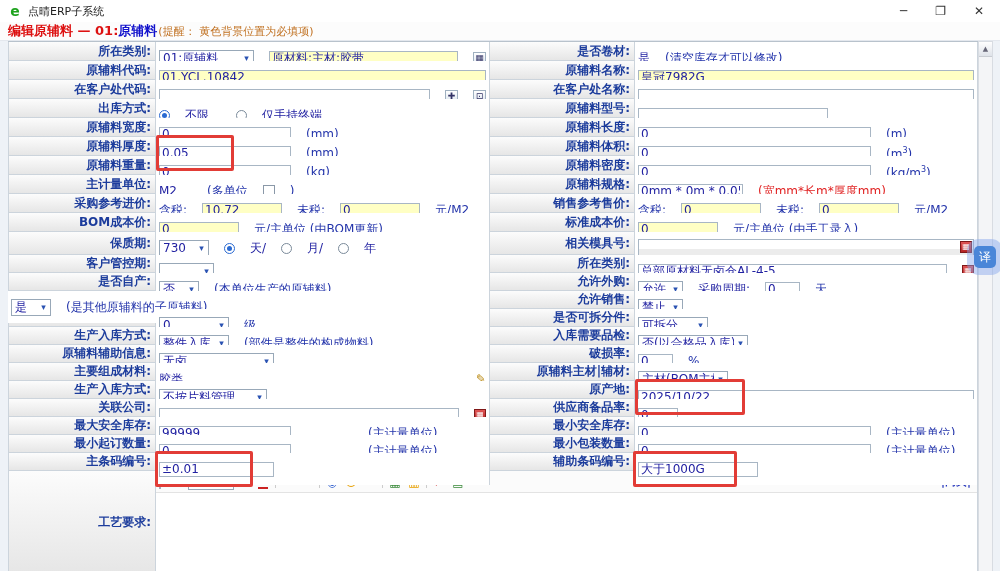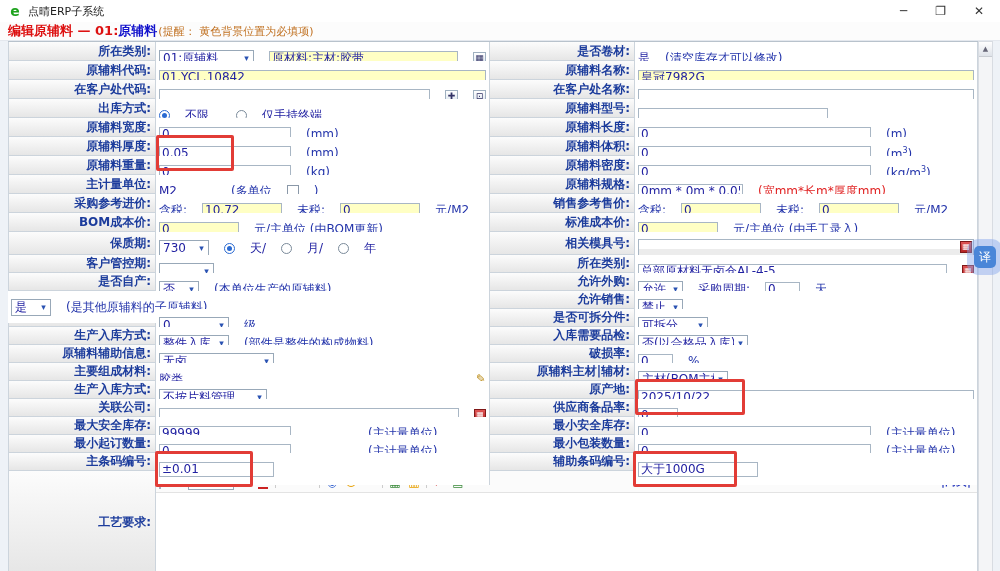--- a/index.html
+++ b/index.html
@@ -155,21 +155,21 @@
             <div class="val">
                 <input class="inp w132" value="0" style="">
                 <span class="note">(kg)</span>
               </div>
           </div>
 
           <div class="row r19">
             <div class="lbl">主计量单位:</div>
             <div class="val">
               <span>M2</span>
-              <span class="note" style="margin-left:39px">(多单位</span>
+              <span class="note" style="margin-left:15px">(多单位</span>
               <span class="cb"></span>
               <span class="note">)</span>
             </div>
           </div>
 
           <div class="row r19">
             <div class="lbl">采购参考进价:</div>
             <div class="val">
               <span class="note">含税:</span>
               <input class="inp yellow w80" value="10.72" style="">

